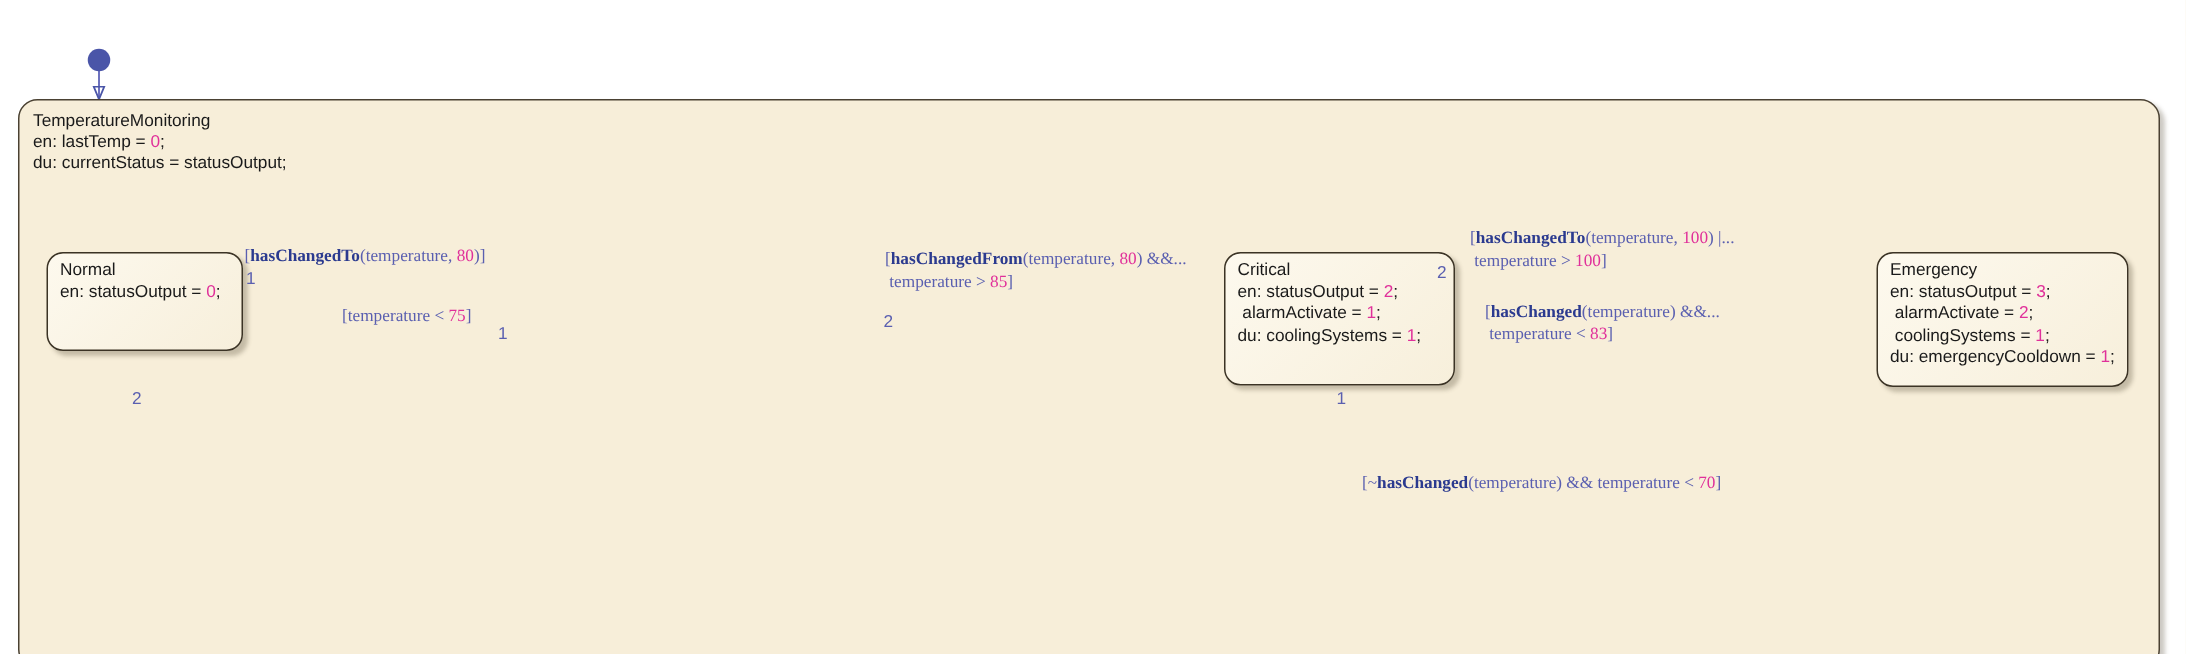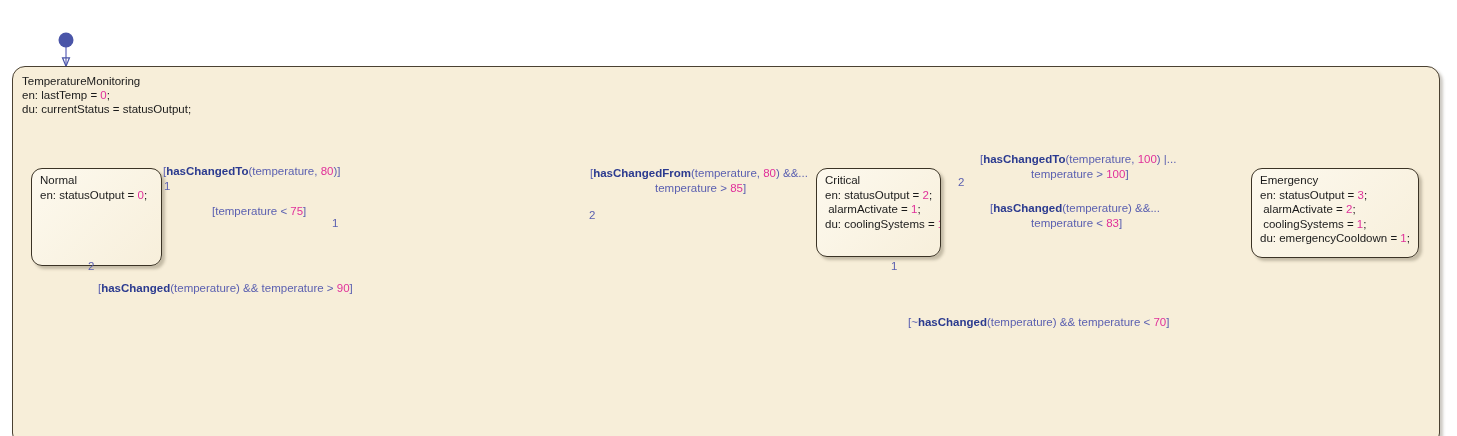--- a/index.html
+++ b/index.html
@@ -48,21 +48,22 @@
     white-space: pre;
   }
   .num { color: #e0309a; }
   
   .cond {
     position: absolute;
     font-size: 11.5px;
     line-height: 14.5px;
     color: #5a5fb0;
     white-space: pre;
-    text-align: center;
+    text-align: left;
+    font-family: Liberation Serif, serif;
   }
   .cond .kw { color: #2b3a8f; font-weight: bold; }
   .cond .lit { color: #e0309a; }
   
   .tnum {
     position: absolute;
     font-size: 11.5px;
     line-height: 12px;
     color: #5a5fb0;
   }
@@ -124,50 +125,49 @@
       <circle cx="61" cy="119" r="7" fill="#4a55a8" stroke="none"></circle>
     </g>
   </svg>
 
   <div class="chart-box" style="left:12px; top:42px; width:1428px; height:380px;"></div>
 
   <div class="state-label" style="position:absolute; left:22px; top:50px;">TemperatureMonitoring</div>
   <div class="state-label" style="position:absolute; left:22px; top:64px;"><span>en: lastTemp = </span><span class="num">0</span><span>;</span></div>
   <div class="state-label" style="position:absolute; left:22px; top:78px;">du: currentStatus = statusOutput;</div>
 
-  <div class="state" style="left:31px; top:144px; width:131px; height:98px;">
+  <div class="state" style="left:31px; top:144px; width:131px; height:66px;">
     <div class="state-label">Normal</div>
     <div class="state-label"><span>en: statusOutput = </span><span class="num">0</span><span>;</span></div>
   </div>
 
 
-  <div class="state" style="left:816px; top:144px; width:125px; height:89px;">
+  <div class="state" style="left:816px; top:144px; width:154px; height:89px;">
     <div class="state-label">Critical</div>
     <div class="state-label"><span>en: statusOutput = </span><span class="num">2</span><span>;</span></div>
     <div class="state-label"><span> alarmActivate = </span><span class="num">1</span><span>;</span></div>
     <div class="state-label"><span>du: coolingSystems = </span><span class="num">1</span><span>;</span></div>
   </div>
 
   <div class="state" style="left:1251px; top:144px; width:168px; height:90px;">
     <div class="state-label">Emergency</div>
     <div class="state-label"><span>en: statusOutput = </span><span class="num">3</span><span>;</span></div>
     <div class="state-label"><span> alarmActivate = </span><span class="num">2</span><span>;</span></div>
     <div class="state-label"><span> coolingSystems = </span><span class="num">1</span><span>;</span></div>
     <div class="state-label"><span>du: emergencyCooldown = </span><span class="num">1</span><span>;</span></div>
   </div>
 
   <div class="cond" style="left:163px; top:140px;">[<span class="kw">hasChangedTo</span>(temperature, <span class="lit">80</span>)]</div>
-  <div class="cond" style="left:200px; top:180px;padding-left:12px;">[temperature &lt; <span class="lit">75</span>]</div>
+  <div class="cond" style="left:216px; top:180px;padding-left:12px;">[temperature &lt; <span class="lit">75</span>]</div>
   <div class="cond" style="left:590px; top:142px;">[<span class="kw">hasChangedFrom</span>(temperature, <span class="lit">80</span>) &amp;&amp;...
  temperature &gt; <span class="lit">85</span>]</div>
   <div class="cond" style="left:980px; top:128px;">[<span class="kw">hasChangedTo</span>(temperature, <span class="lit">100</span>) |...
  temperature &gt; <span class="lit">100</span>]</div>
   <div class="cond" style="left:990px; top:177px;">[<span class="kw">hasChanged</span>(temperature) &amp;&amp;...
  temperature &lt; <span class="lit">83</span>]</div>
-  <div class="cond" style="left:98px; top:257px;">[<span class="kw">hasChanged</span>(temperature) &amp;&amp; temperature &gt; <span class="lit">90</span>]</div>
   <div class="cond" style="left:908px; top:291px;">[~<span class="kw">hasChanged</span>(temperature) &amp;&amp; temperature &lt; <span class="lit">70</span>]</div>
 
   <div class="tnum" style="left:164px; top:156px;">1</div>
   <div class="tnum" style="left:332px; top:193px;">1</div>
   <div class="tnum" style="left:589px; top:185px;">2</div>
   <div class="tnum" style="left:958px; top:152px;">2</div>
   <div class="tnum" style="left:88px; top:236px;">2</div>
   <div class="tnum" style="left:891px; top:236px;">1</div>
 
 </div>

